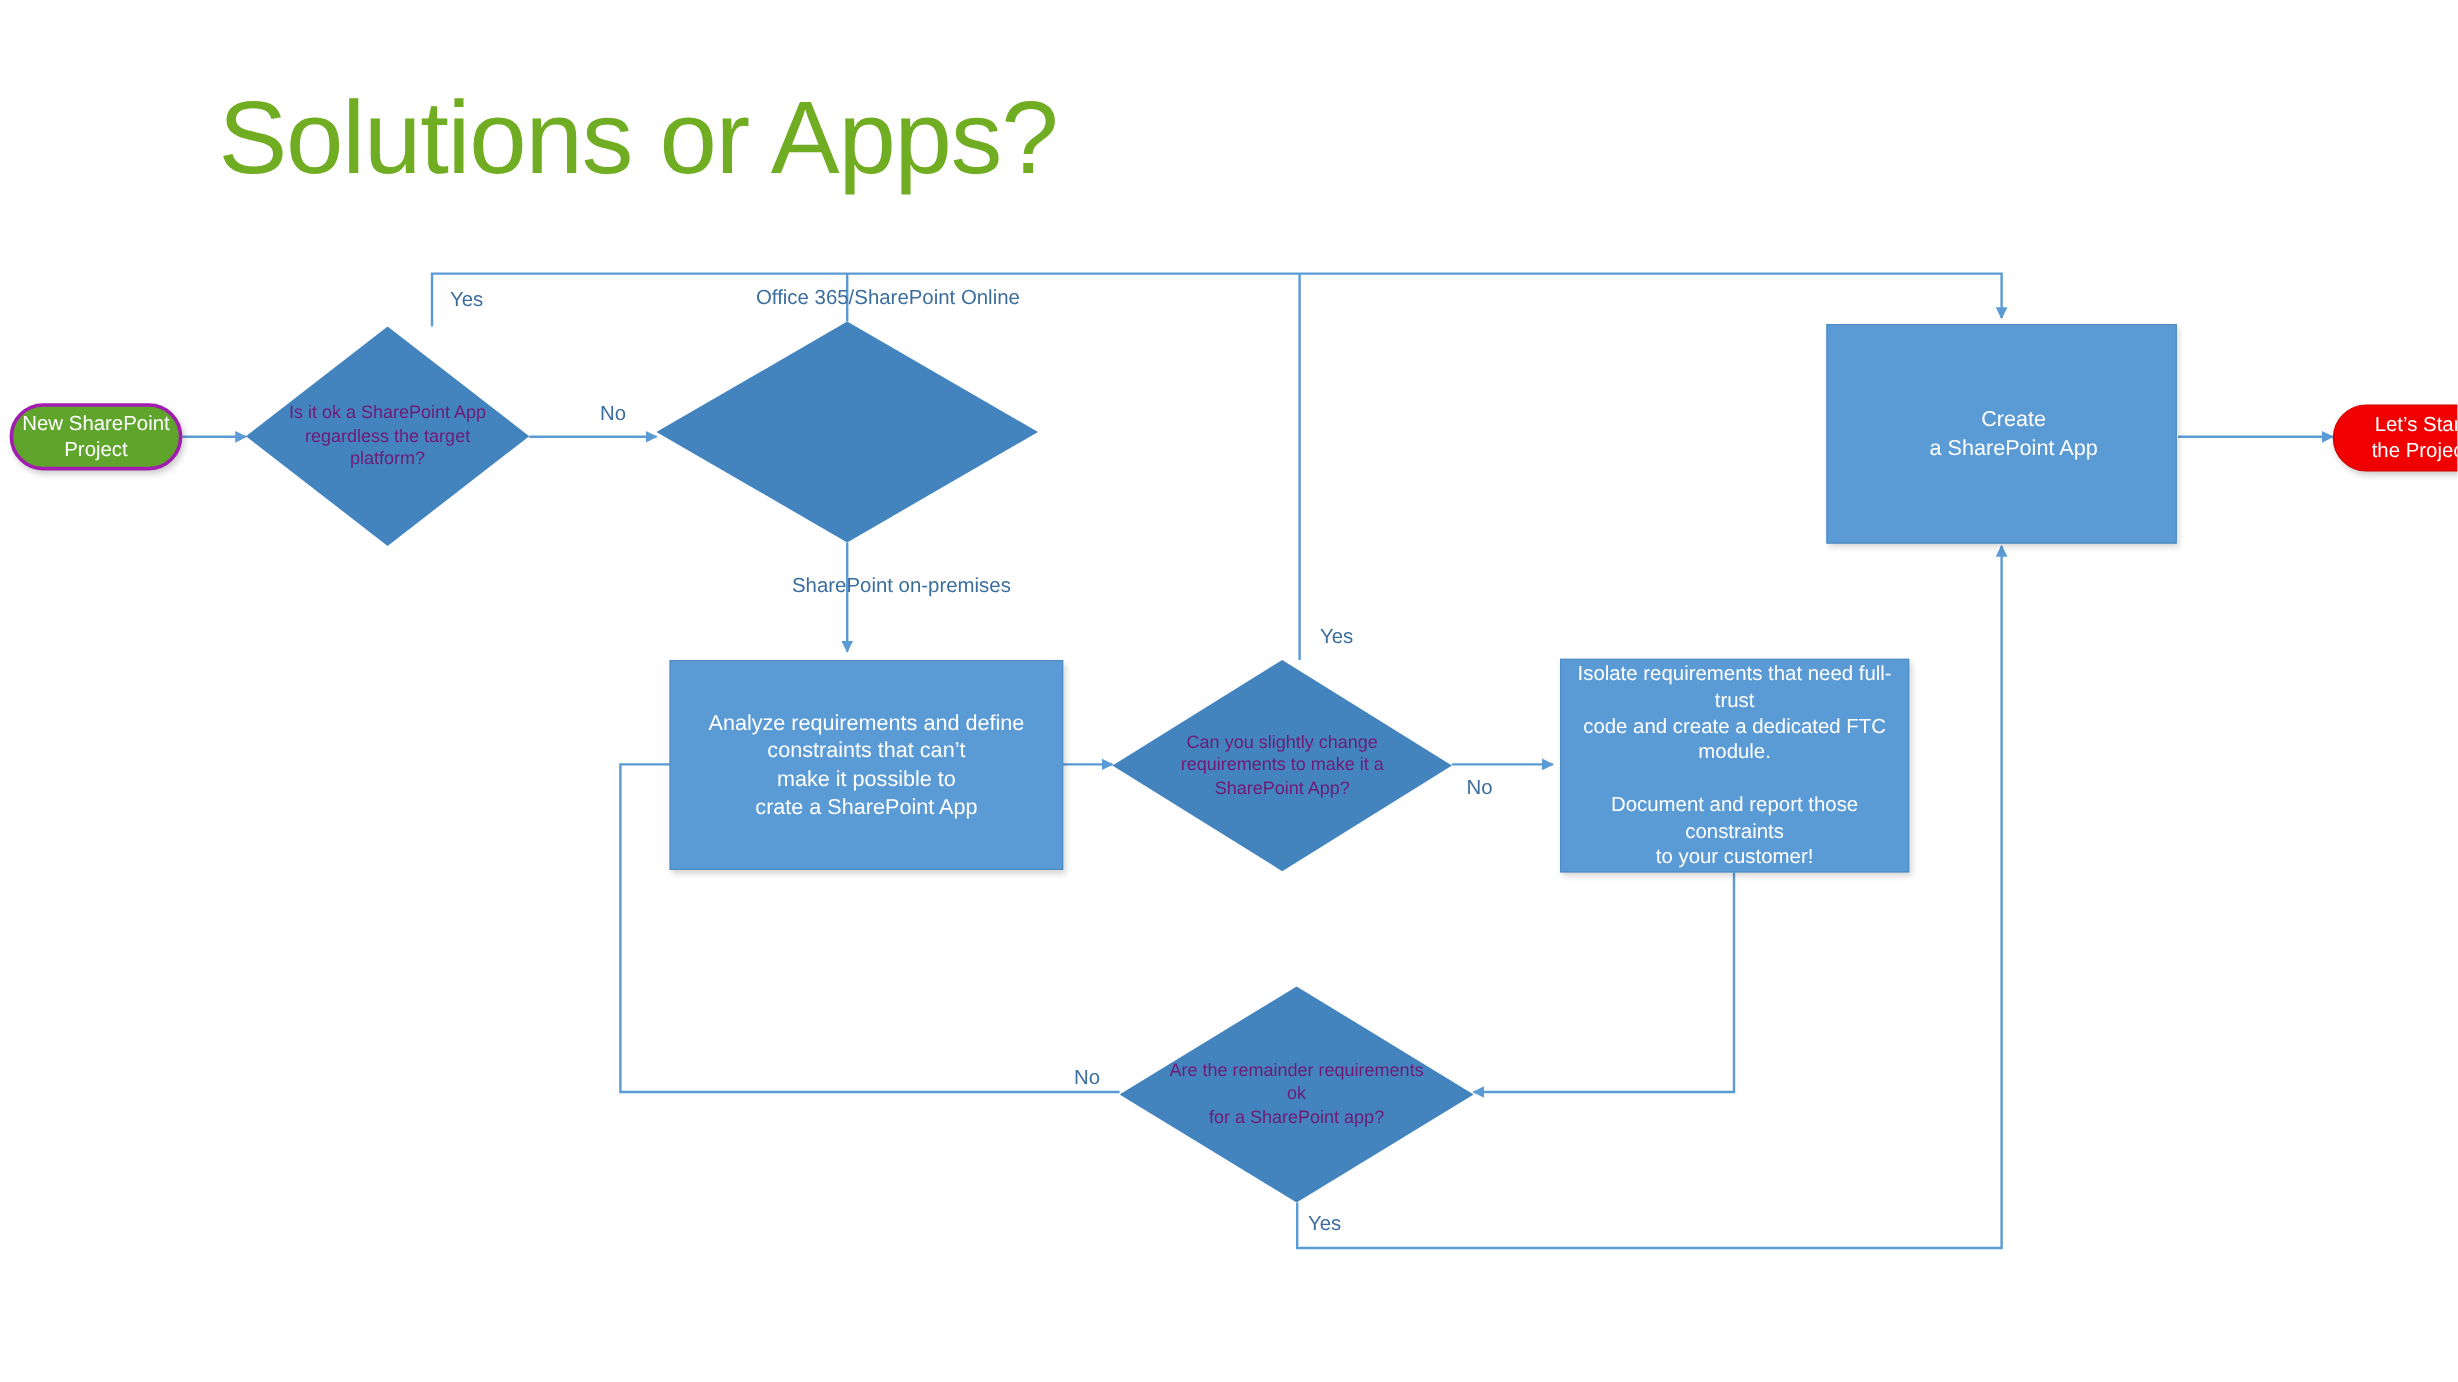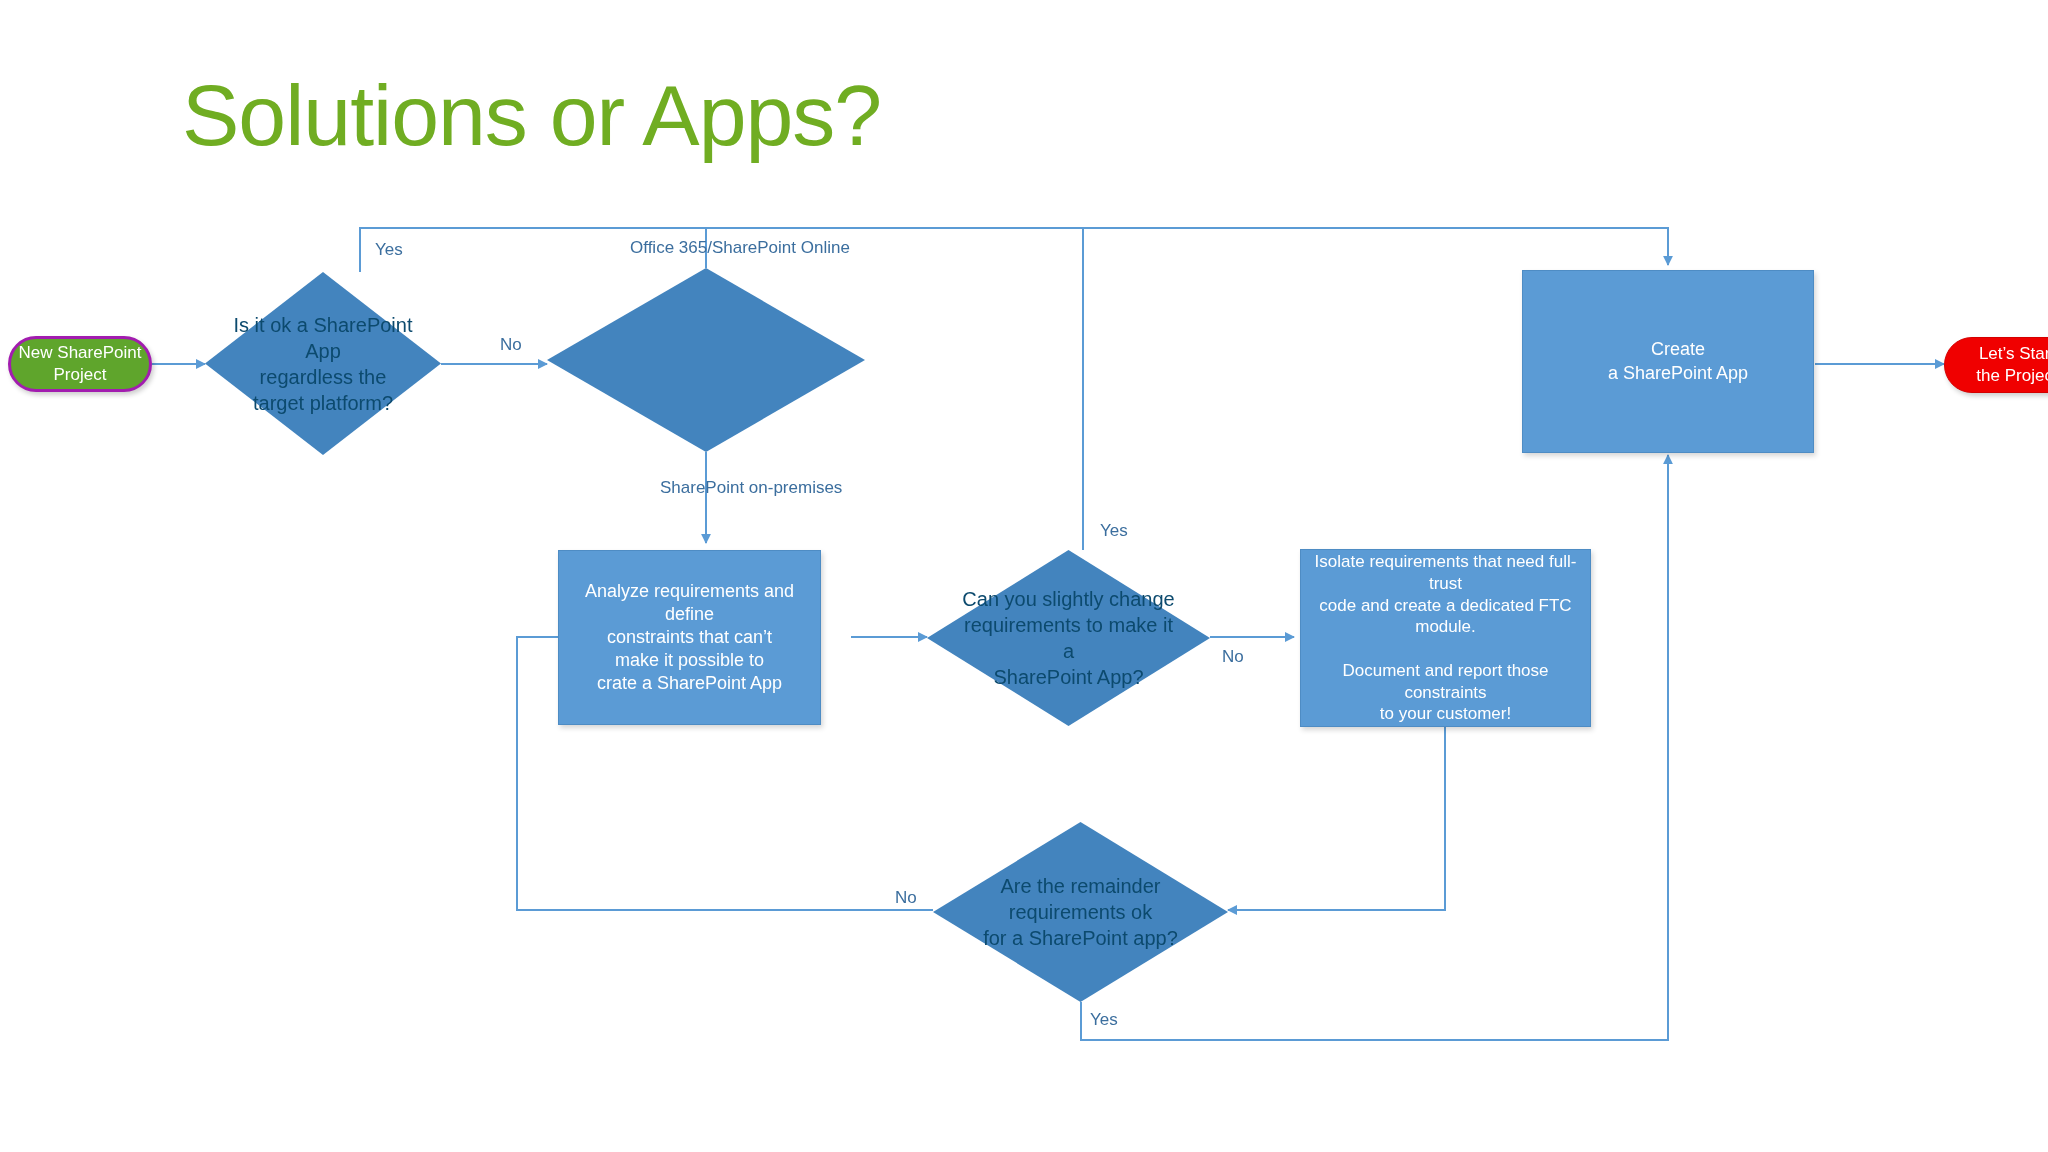--- a/index.html
+++ b/index.html
@@ -71,22 +71,22 @@
   .diamond-label {
     position: absolute;
     left: 12%;
     top: 0;
     width: 76%;
     height: 100%;
     display: flex;
     align-items: center;
     justify-content: center;
     text-align: center;
-    color: #0c4a6e;
-    font-size: 20px;
+    color: #701a75;
+    font-size: 15px;
     line-height: 1.3;
     pointer-events: none;
   }
   .edge-label {
     position: absolute;
     color: #3B6E9E;
     font-size: 17px;
     white-space: nowrap;
   }
 </style>
@@ -159,21 +159,21 @@
       </div>
     </div>
   </div>
 
   <div class="diamond-wrap" style="left:547px; top:268px; width:318px; height:184px;">
     <svg class="diamond-shape" viewBox="0 0 318 184" preserveAspectRatio="none" xmlns="http://www.w3.org/2000/svg">
       <polygon points="159,0 318,92 159,184 0,92" fill="#4384BE"></polygon>
     </svg>
   </div>
 
-  <div class="node rect" style="left:558px; top:550px; width:263px; height:175px;">
+  <div class="node rect" style="left:558px; top:550px; width:328px; height:175px;">
     <div class="txt">
       <span>Analyze requirements and define</span><br>
       <span>constraints that can’t</span><br>
       <span>make it possible to</span><br>
       <span>crate a SharePoint App</span>
     </div>
   </div>
 
   <div class="diamond-wrap" style="left:927px; top:550px; width:283px; height:176px;">
     <svg class="diamond-shape" viewBox="0 0 283 176" preserveAspectRatio="none" xmlns="http://www.w3.org/2000/svg">

